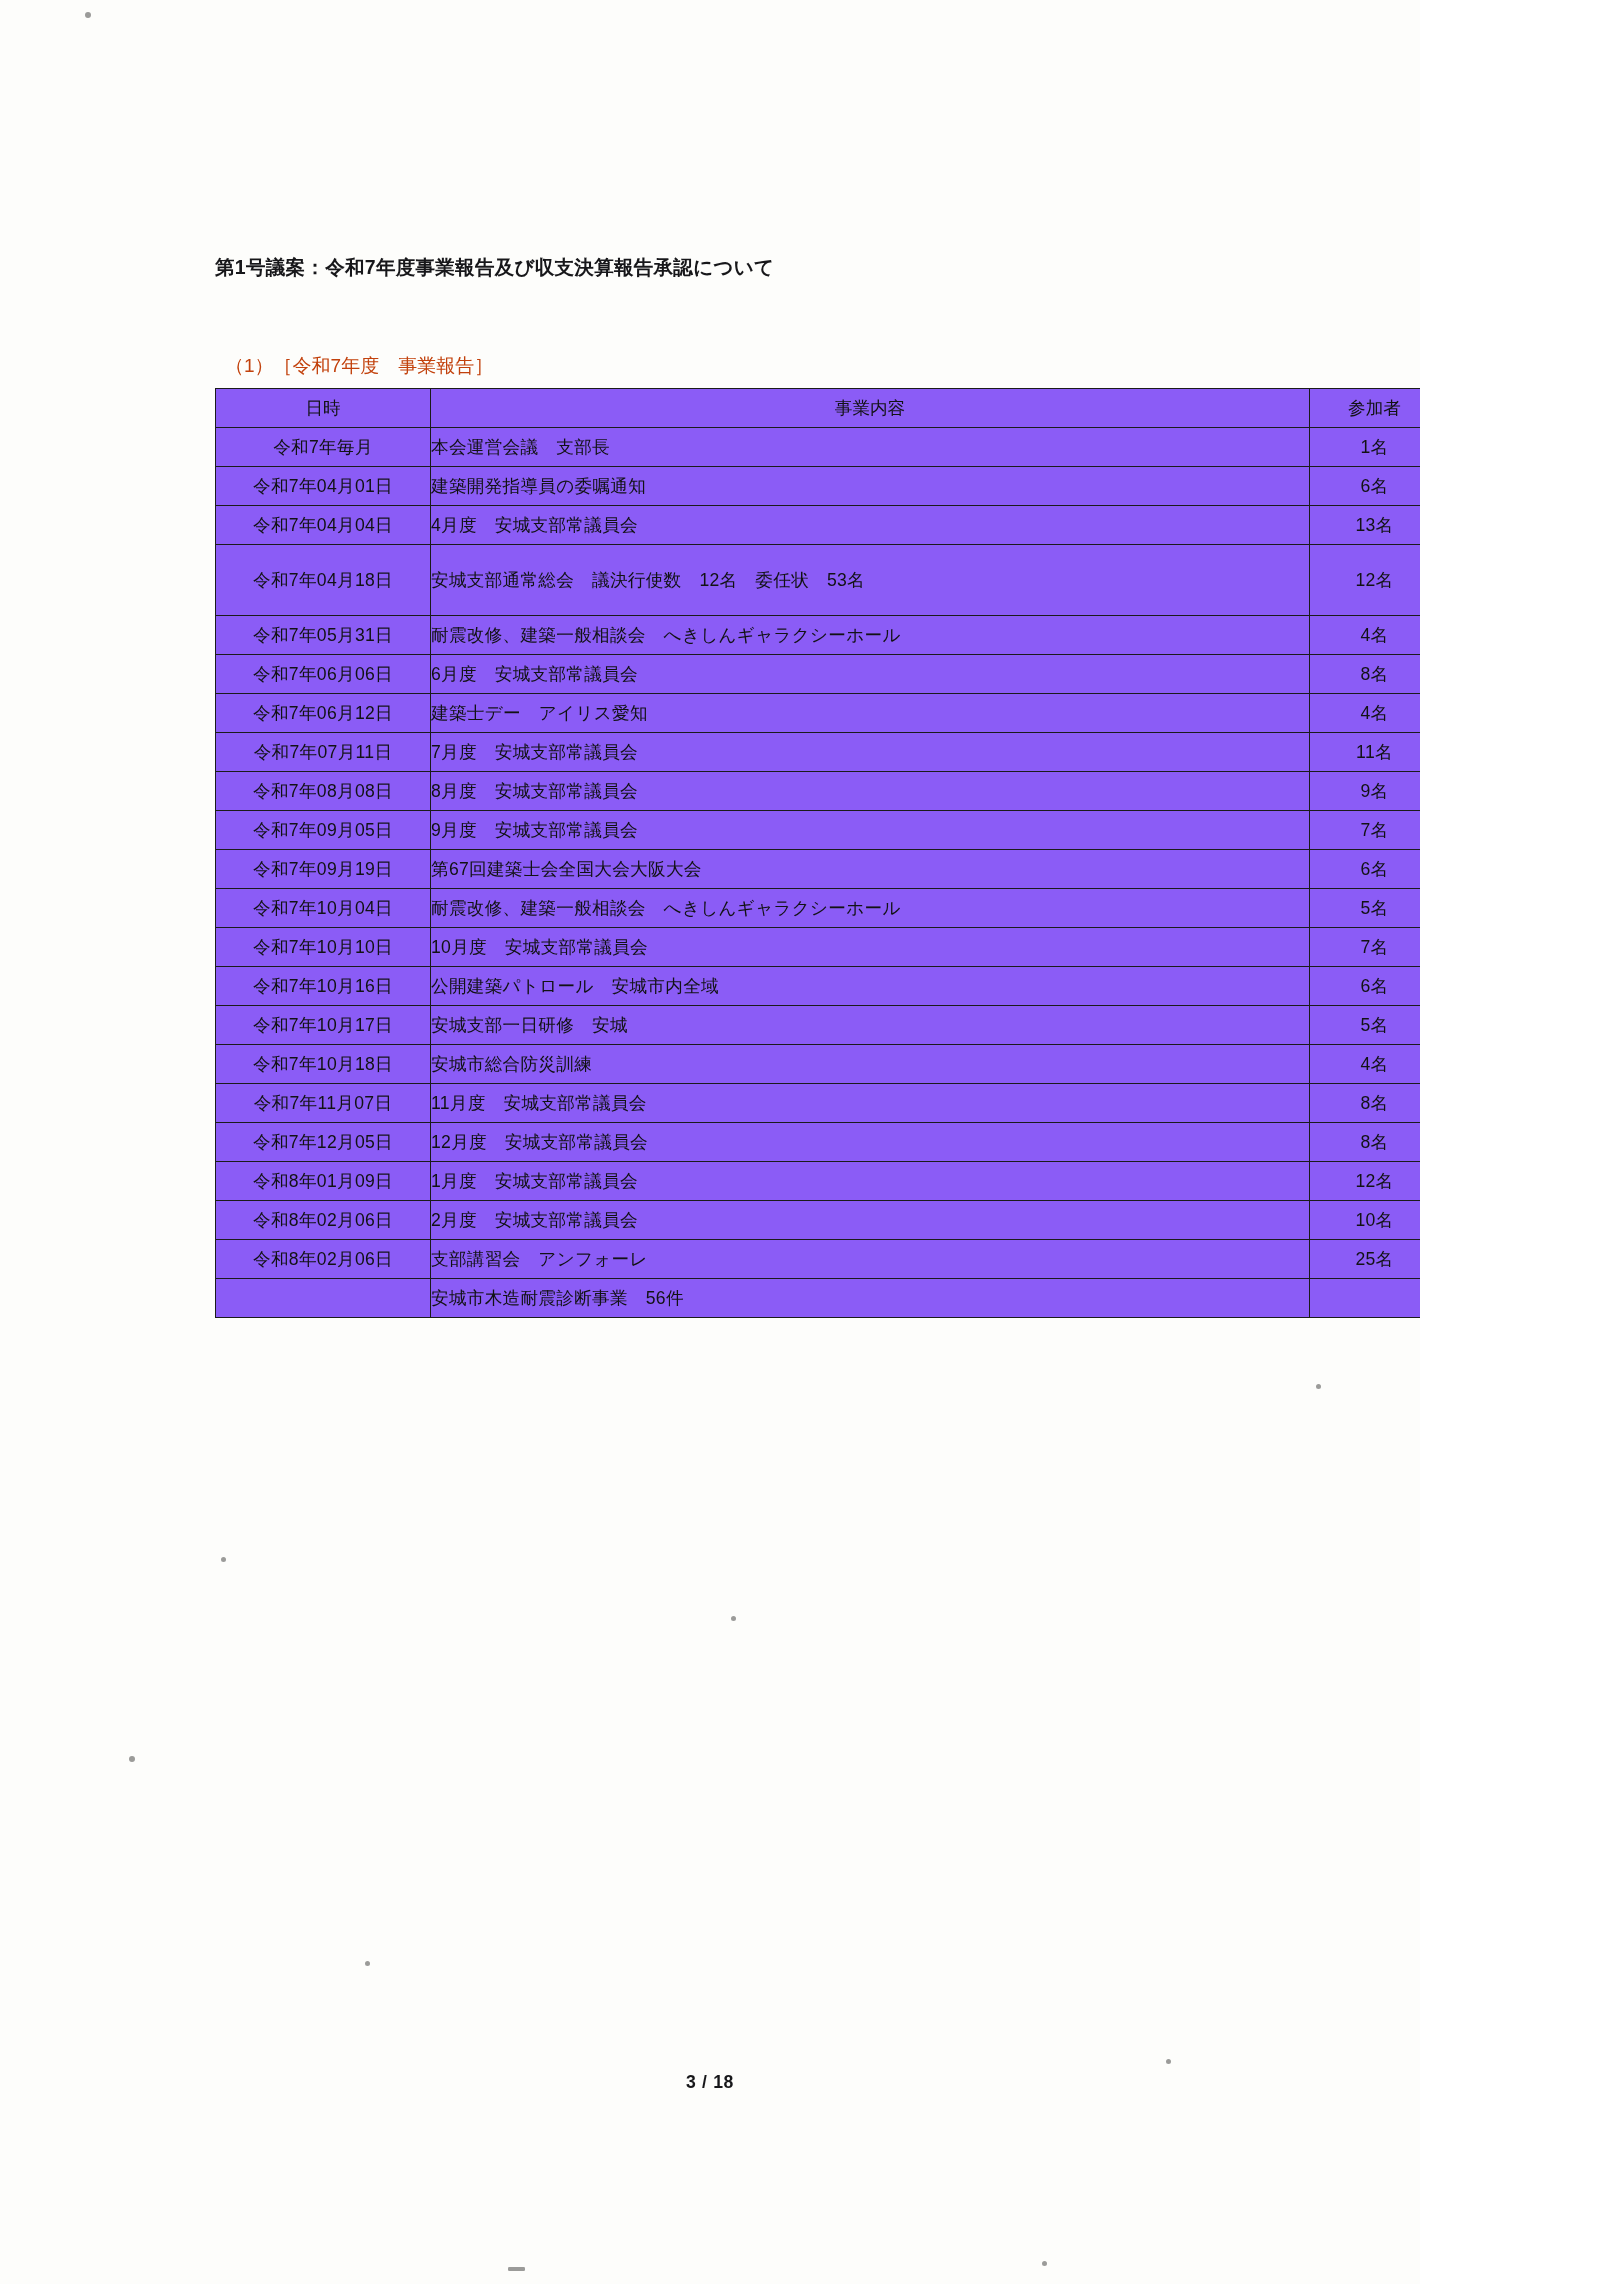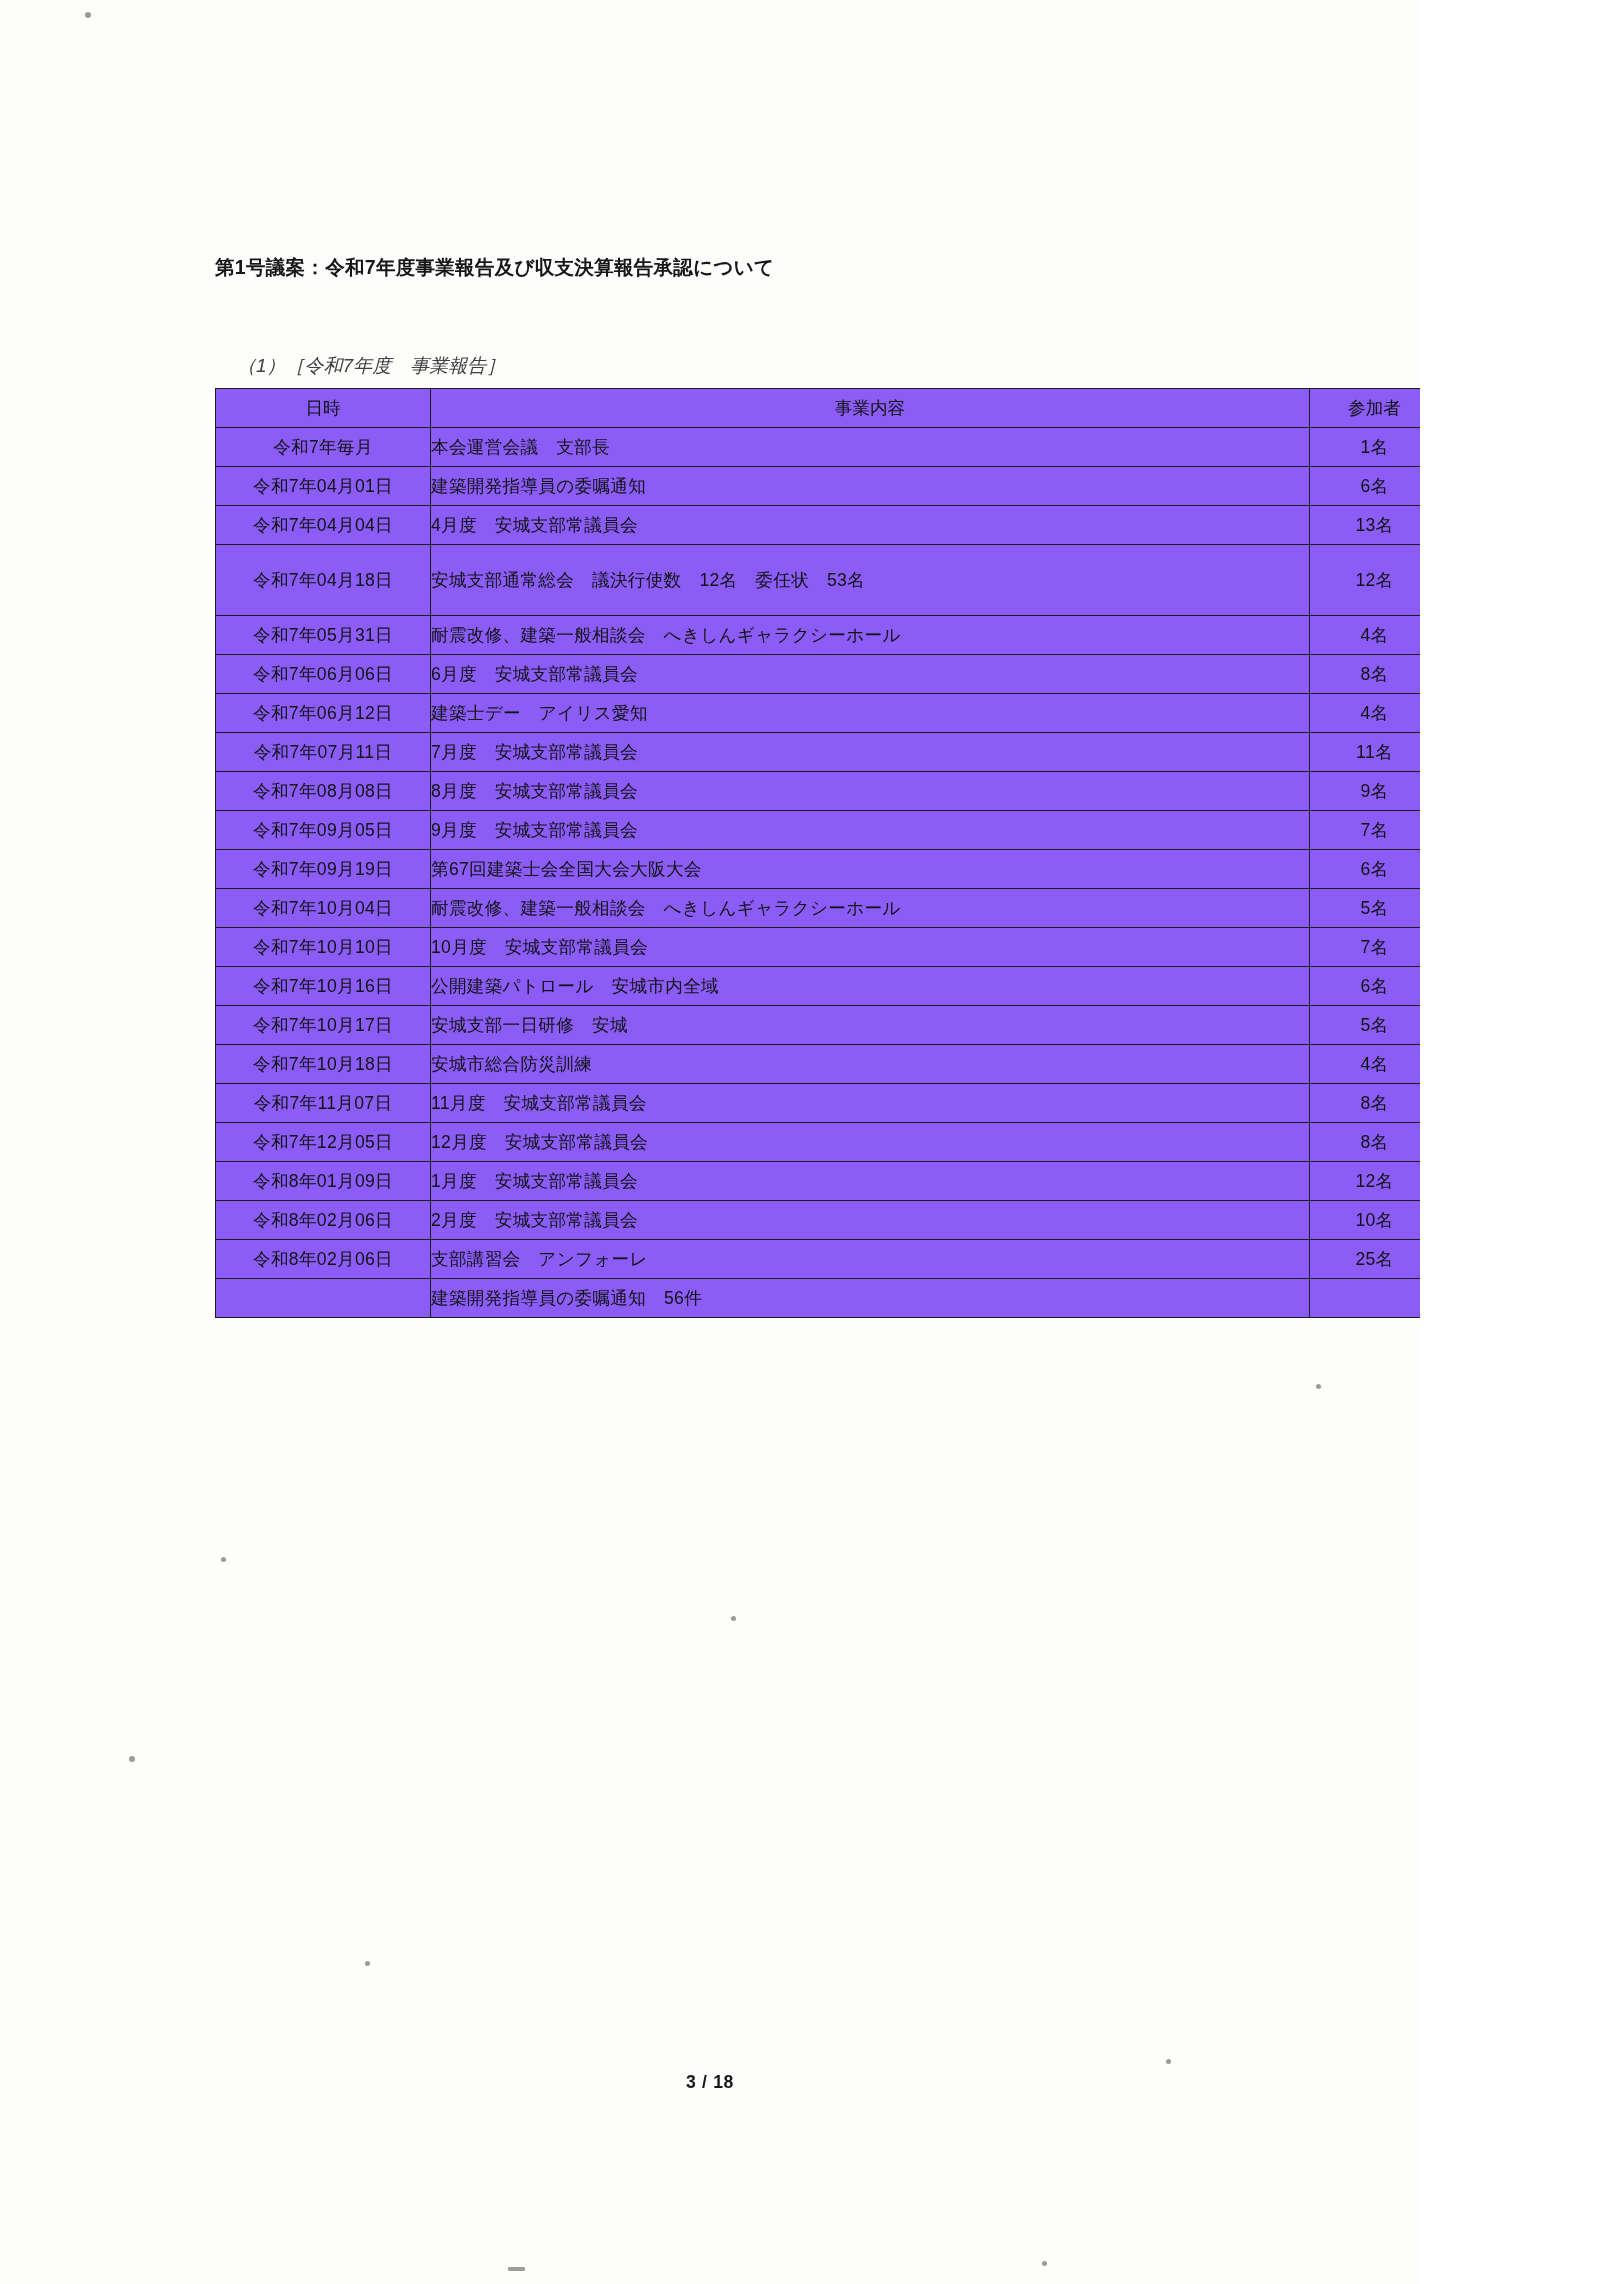--- a/index.html
+++ b/index.html
@@ -32,24 +32,23 @@
   }
   .doc-title {
     font-size: 19.5px;
     letter-spacing: 0.3px;
     color: #17171a;
     margin: 0 0 72px 0;
     font-weight: 600;
   }
   .section-label {
     font-size: 19px;
-    color: #404040;
-    margin: 0 0 9px 22px;
+    color: #c2410c;
+    margin: 0 0 9px 10px;
     font-weight: 500;
-    font-style: italic;
   }
   table.report {
     border-collapse: collapse;
     width: 1225px;
     margin-left: 0;
     table-layout: fixed;
     background: #8b5cf6;
   }
   table.report th, table.report td {
     border: 1.3px solid #1b1b1b;
@@ -238,21 +237,21 @@
           <td class="content">2月度　安城支部常議員会</td>
           <td class="count">10名</td>
         </tr>
         <tr>
           <td class="date">令和8年02月06日</td>
           <td class="content">支部講習会　アンフォーレ</td>
           <td class="count">25名</td>
         </tr>
         <tr>
           <td class="date"></td>
-          <td class="content">建築開発指導員の委嘱通知　56件</td>
+          <td class="content">安城市木造耐震診断事業　56件</td>
           <td class="count"></td>
         </tr>
       </tbody>
     </table>
   </div>
 
   <div class="page-number">3 / 18</div>
 </div>
 
 

